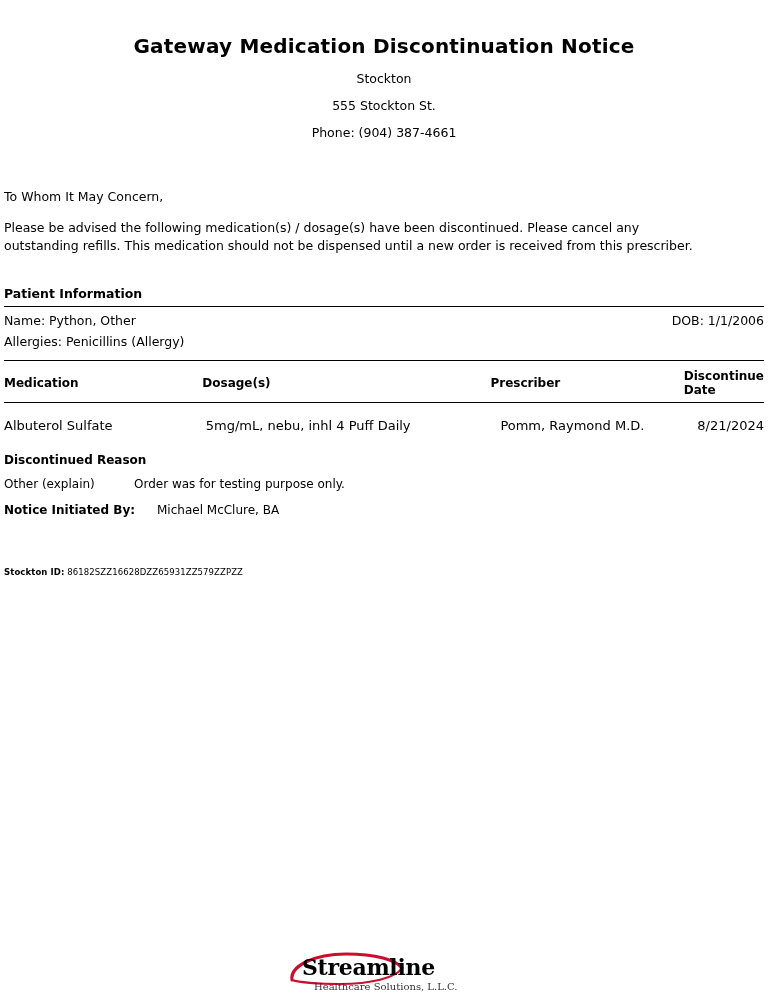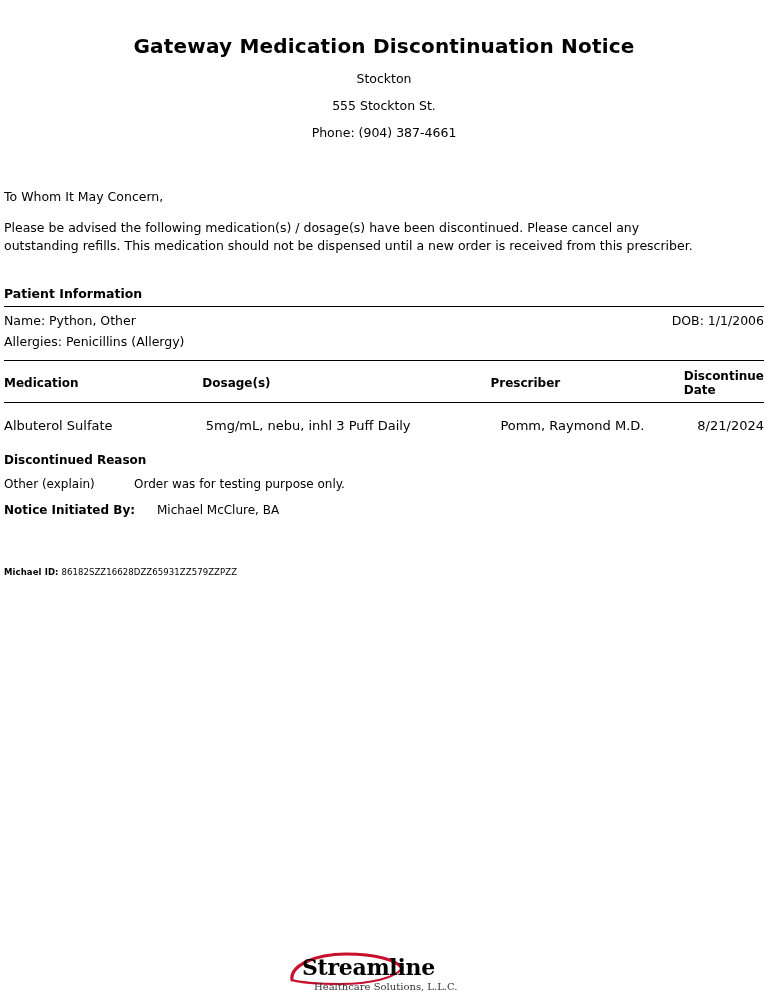--- a/index.html
+++ b/index.html
@@ -223,41 +223,41 @@
         <th class="col-pres">Prescriber</th>
         <th class="col-date">Discontinue Date</th>
       </tr>
     </thead>
   </table>
   <hr class="head-rule">
   <table class="med-table">
     <tbody>
       <tr>
         <td class="col-med">Albuterol Sulfate</td>
-        <td class="col-dose">5mg/mL, nebu, inhl 3 Puff Daily</td>
+        <td class="col-dose">5mg/mL, nebu, inhl 4 Puff Daily</td>
         <td class="col-pres">Pomm, Raymond M.D.</td>
         <td class="col-date">8/21/2024</td>
       </tr>
     </tbody>
   </table>
 
   <div class="sub-head">Discontinued Reason</div>
 
   <div class="reason-row">
     <span class="reason-label">Other (explain)</span>
     <span class="reason-text">Order was for testing purpose only.</span>
   </div>
 
   <div class="initiated-row">
     <span class="lbl">Notice Initiated By:</span>
     <span>Michael McClure, BA</span>
   </div>
 
   <div class="activity-id">
-    <span class="aid-label">Michael  ID:</span>
+    <span class="aid-label">Stockton  ID:</span>
     <span>86182SZZ16628DZZ65931ZZ579ZZPZZ</span>
   </div>
 
   <div class="footer">
     <div class="logo-wrap">
       <svg class="logo-swoosh" viewBox="0 0 130 34">
         <path d="M8 28 C 6 14, 30 2, 62 2 C 92 2, 112 8, 118 16" fill="none" stroke="#c8102e" stroke-width="3.2" stroke-linecap="round"></path>
         <path d="M118 16 C 112 26, 86 32, 56 32 C 34 32, 14 30, 8 28" fill="none" stroke="#c8102e" stroke-width="2.2" stroke-linecap="round"></path>
       </svg>
       <div class="logo-name">Streamline</div>

